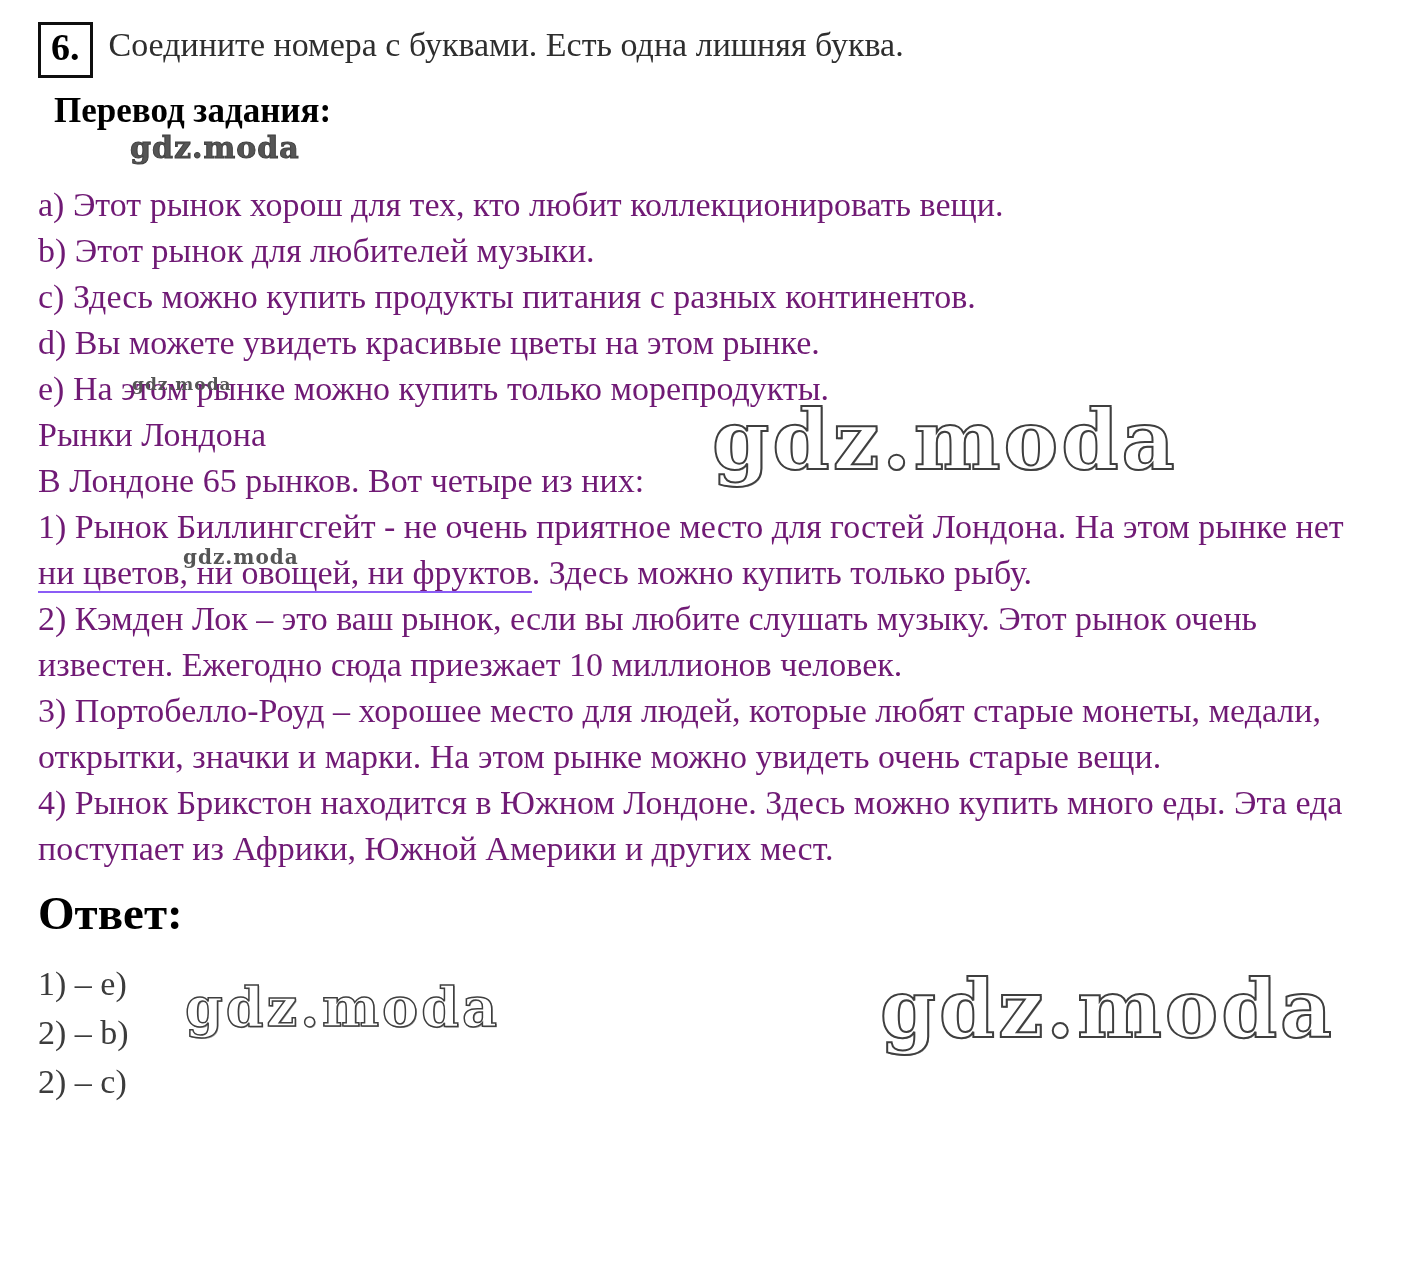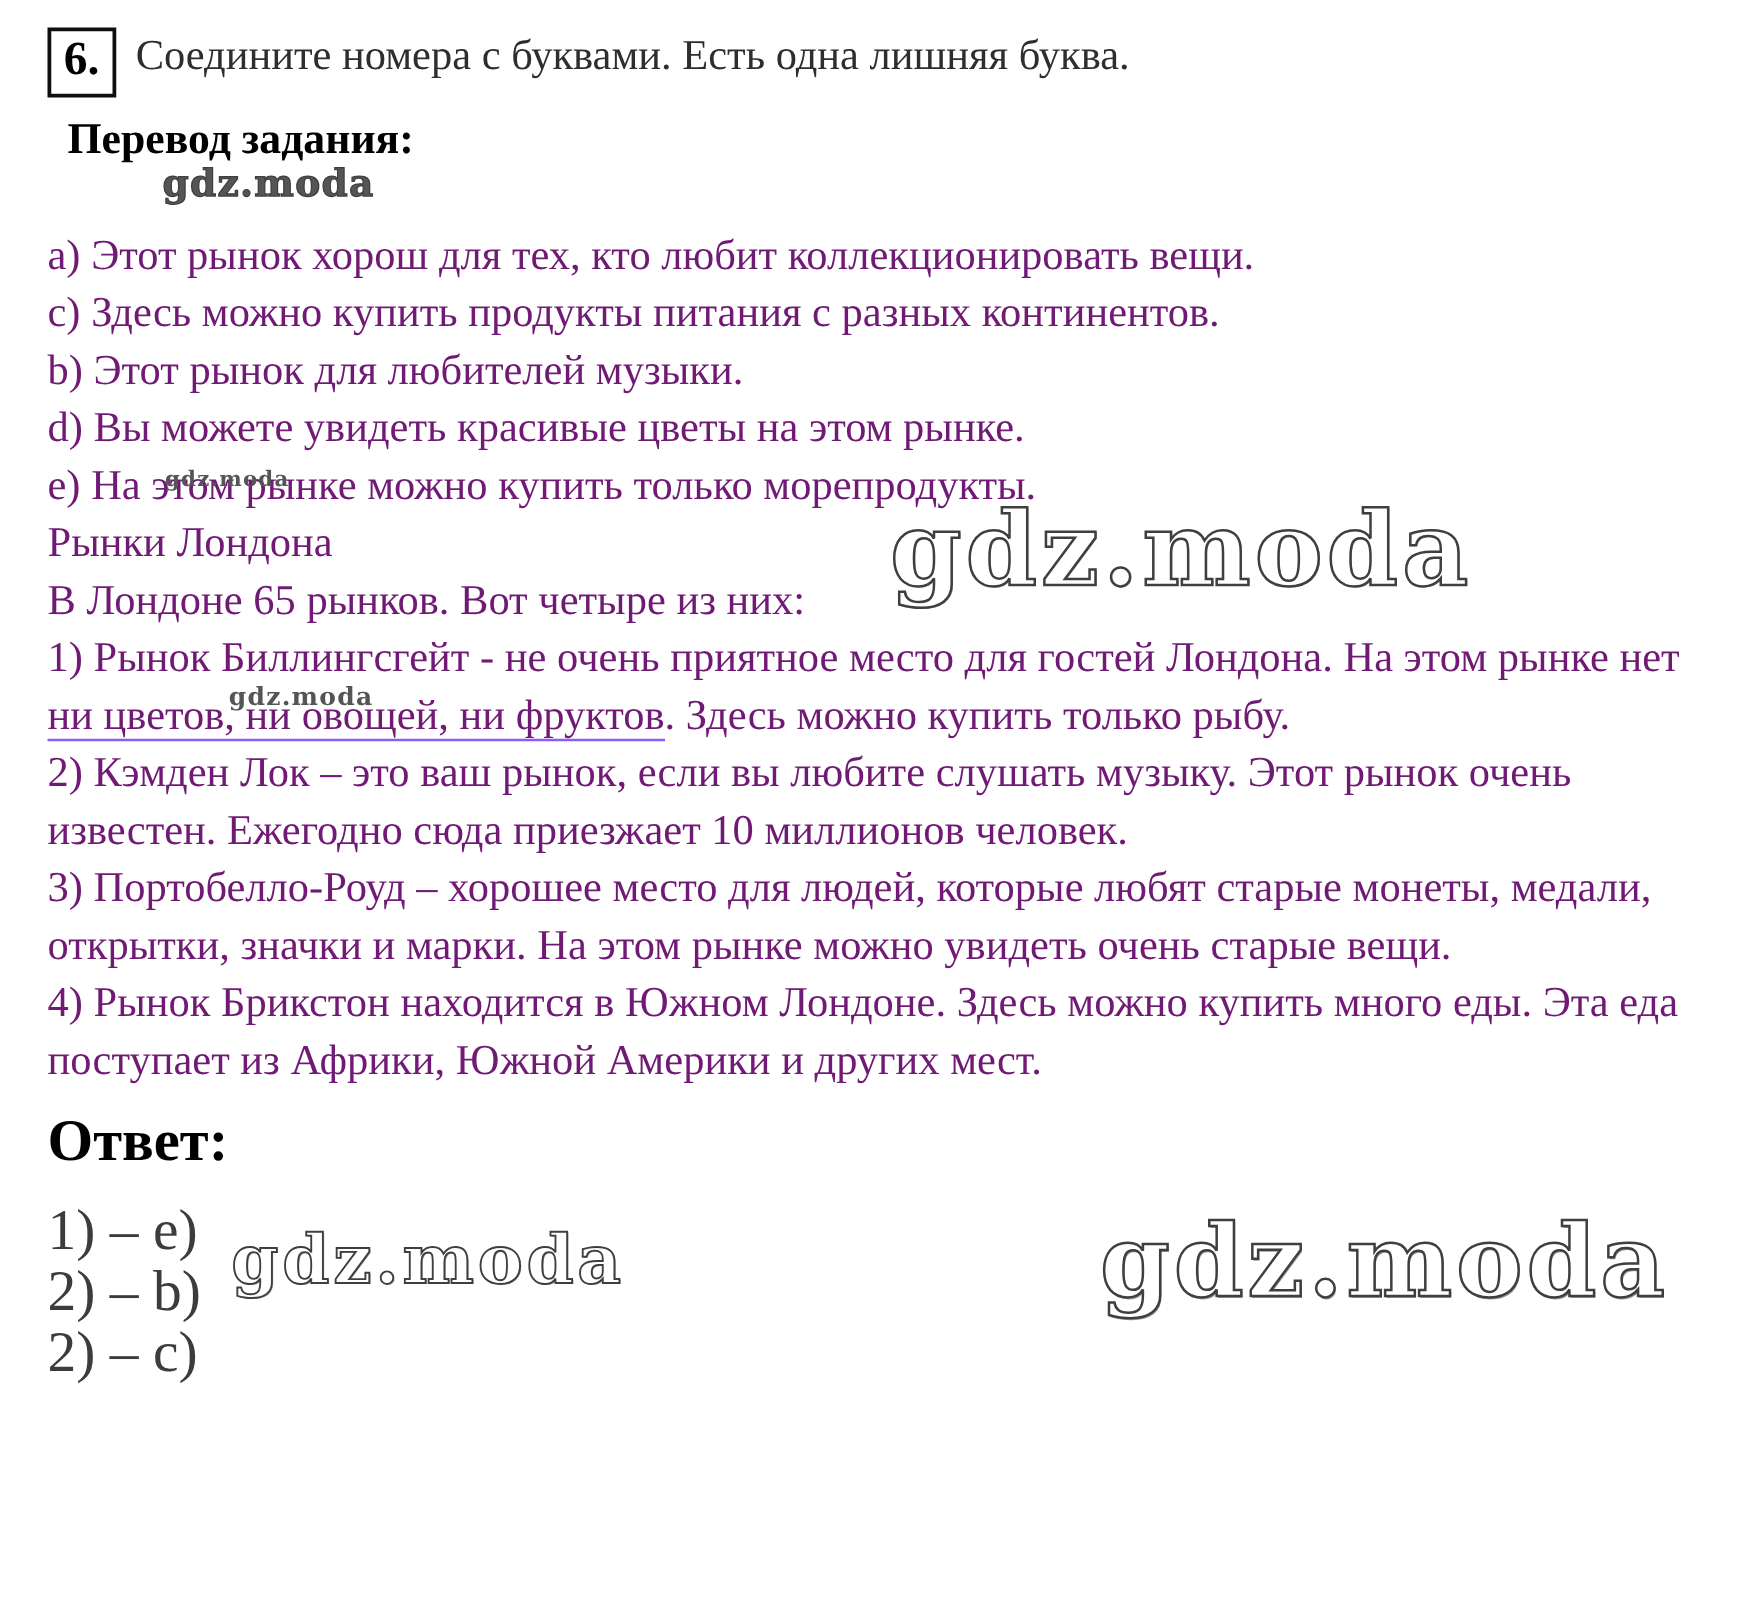--- a/index.html
+++ b/index.html
@@ -67,21 +67,21 @@
   }
   .answer-heading {
     font-size: 47px;
     font-weight: bold;
     color: #000000;
     margin: 12px 0 16px 0;
     line-height: 1.25;
   }
   .answers p {
     margin: 0;
-    font-size: 46px;
+    font-size: 34px;
     line-height: 49px;
     color: #3c3c3c;
   }
   .watermark {
     position: absolute;
     z-index: 2;
     font-family: "DejaVu Serif", "Liberation Serif", serif;
     font-weight: bold;
     white-space: nowrap;
     pointer-events: none;
@@ -112,22 +112,22 @@
 
     <div class="task-header">
       <span class="task-number-box">6.</span>
       <span class="task-title">Соедините номера с буквами. Есть одна лишняя буква.</span>
     </div>
 
     <h2 class="section-heading">Перевод задания:</h2>
 
     <div class="options gray-text">
       <p>a) Этот рынок хорош для тех, кто любит коллекционировать вещи.</p>
+      <p>b) Этот рынок для любителей музыки.</p>
       <p>c) Здесь можно купить продукты питания с разных континентов.</p>
-      <p>b) Этот рынок для любителей музыки.</p>
       <p>d) Вы можете увидеть красивые цветы на этом рынке.</p>
       <p>e) На этом рынке можно купить только морепродукты.</p>
     </div>
 
     <div class="story gray-text">
       <p>Рынки Лондона</p>
       <p>В Лондоне 65 рынков. Вот четыре из них:</p>
       <p><span>1) Рынок Биллингсгейт - не очень приятное место для гостей Лондона. На этом рынке нет </span><span class="pencil-underline">ни цветов, ни овощей, ни фруктов</span><span>. Здесь можно купить только рыбу.</span></p>
       <p>2) Кэмден Лок – это ваш рынок, если вы любите слушать музыку. Этот рынок очень известен. Ежегодно сюда приезжает 10 миллионов человек.</p>
       <p>3) Портобелло-Роуд – хорошее место для людей, которые любят старые монеты, медали, открытки, значки и марки. На этом рынке можно увидеть очень старые вещи.</p>

